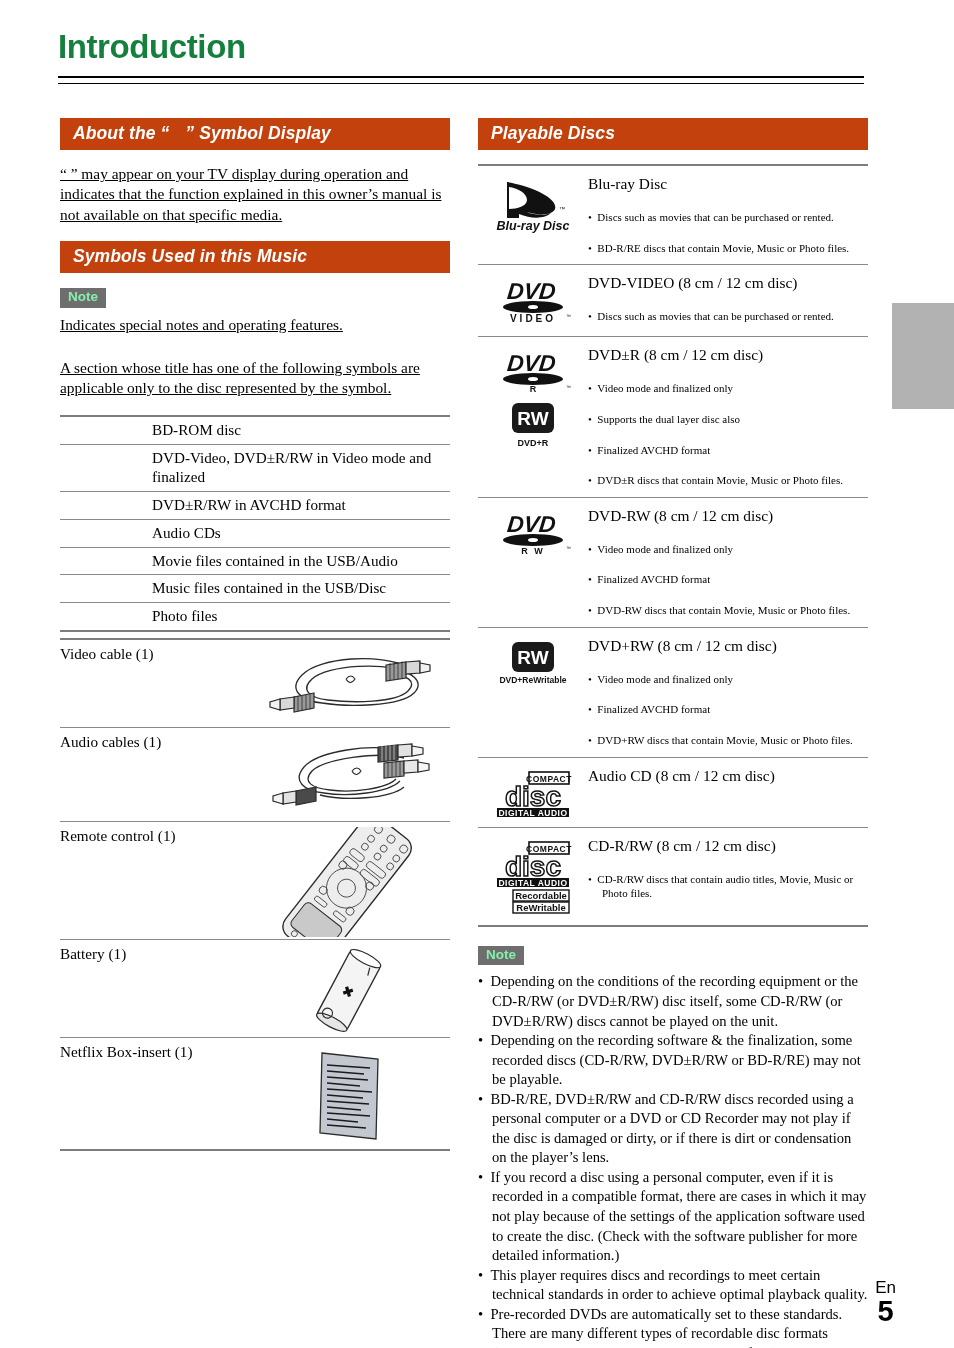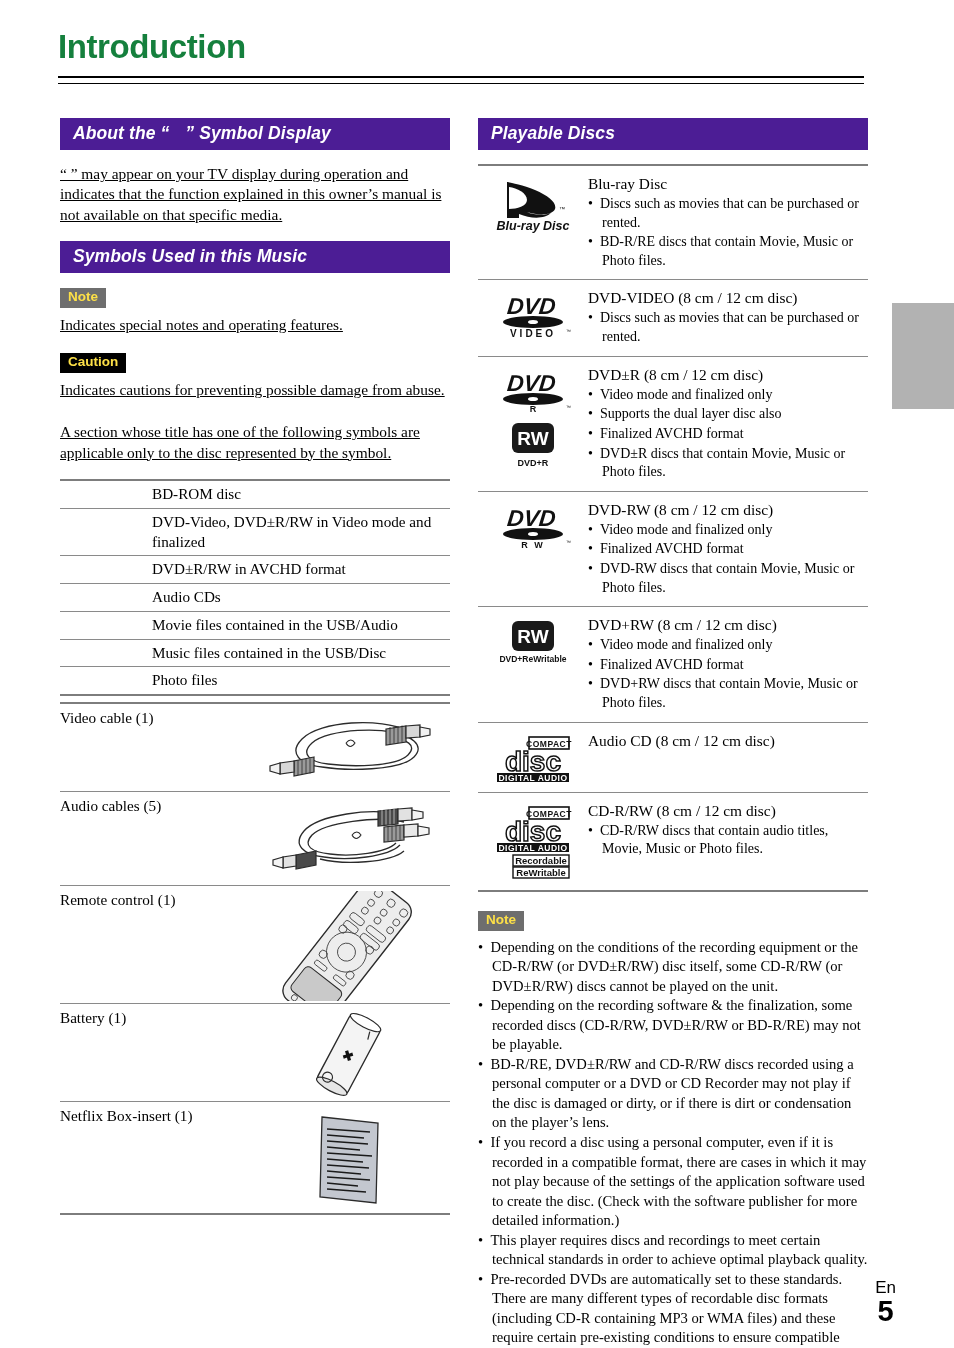--- a/index.html
+++ b/index.html
@@ -51,21 +51,21 @@
   .col {
     position: absolute;
     top: 118px;
     width: 390px;
   }
   .col-left  { left: 60px; }
   .col-right { left: 478px; }
 
   
   .banner {
-    background: #4c1d95;
+    background: #c2410c;
     color: #ffffff;
     font-family: "Liberation Sans", sans-serif;
     font-style: italic;
     font-weight: bold;
     font-size: 17.5px;
     padding: 5px 0 6px 13px;
     letter-spacing: 0.1px;
     margin-bottom: 14px;
   }
   .banner .blank-sym {
@@ -82,21 +82,21 @@
     text-decoration: underline;
   }
   .tight { margin-bottom: 9px; }
 
   
   .badge {
     display: inline-block;
     font-family: "Liberation Sans", sans-serif;
     font-weight: bold;
     font-size: 13.5px;
-    color: #fde047;
+    color: #86efac;
     padding: 2px 8px 3px 8px;
     line-height: 1.1;
     margin-bottom: 7px;
   }
   .badge-note { background: #6e6e6e; }
   .badge-caution { background: #000000; }
 
   
   .rule-table {
     width: 100%;
@@ -159,25 +159,25 @@
     font-size: 15.4px;
     line-height: 1.3;
     margin-bottom: 1px;
   }
   ul.disc-bullets {
     margin: 0;
     padding: 0;
     list-style: none;
   }
   ul.disc-bullets li {
-    font-size: 14px;
+    font-size: 11px;
     line-height: 1.33;
     padding-left: 14px;
     text-indent: -14px;
-    margin-top: 1px;
+    margin-top: 16px;
   }
   ul.disc-bullets li:before {
     content: "\2022\00a0\00a0";
   }
 
   
   ul.note-list {
     margin: 0;
     padding: 0;
     list-style: none;
@@ -221,24 +221,20 @@
 
   <p class="body">“ ” may appear on your TV display during operation and indicates that the function explained in this owner’s manual is not available on that specific media.</p>
 
   <div class="banner">Symbols Used in this Music</div>
 
   <div>
     <span class="badge badge-note">Note</span>
     <p class="body tight">Indicates special notes and operating features.</p>
   </div>
 
-  <div>
-    <span class="badge badge-caution">Caution</span>
-    <p class="body tight">Indicates cautions for preventing possible damage from abuse.</p>
-  </div>
 
   <p class="body" style="margin-top:22px">A section whose title has one of the following symbols are applicable only to the disc represented by the symbol.</p>
 
   <table class="rule-table symbols-table">
     <tbody>
       <tr>
         <td class="sym-cell"></td>
         <td class="desc-cell">BD-ROM disc</td>
       </tr>
       <tr>
@@ -303,21 +299,21 @@
                 <line x1="46" y1="50" x2="46" y2="65"></line>
                 <line x1="50" y1="49.5" x2="50" y2="64.5"></line>
               </g>
             </g>
             <path d="M86 34 q5 -6 9 0 q-5 7 -9 0" fill="#fff" stroke="#2b2b2b" stroke-width="1.1"></path>
           </svg>
         </td>
       </tr>
 
       <tr>
-        <td class="acc-label">Audio cables (5)</td>
+        <td class="acc-label">Audio cables (1)</td>
         <td class="acc-art">
           <svg class="logo-svg" width="180" height="86" viewBox="0 0 180 86">
             <g fill="none" stroke="#2b2b2b" stroke-width="1.3">
               <path d="M140 18 C112 10, 58 18, 44 34 C32 48, 44 58, 64 60"></path>
               <path d="M144 25 C118 18, 64 26, 52 38 C42 49, 52 55, 70 57"></path>
               <path d="M64 60 C88 64, 128 60, 140 48"></path>
               <path d="M70 57 C92 60, 126 56, 136 46"></path>
               <path d="M60 62 C84 68, 130 66, 144 54"></path>
             </g>
             <g>

